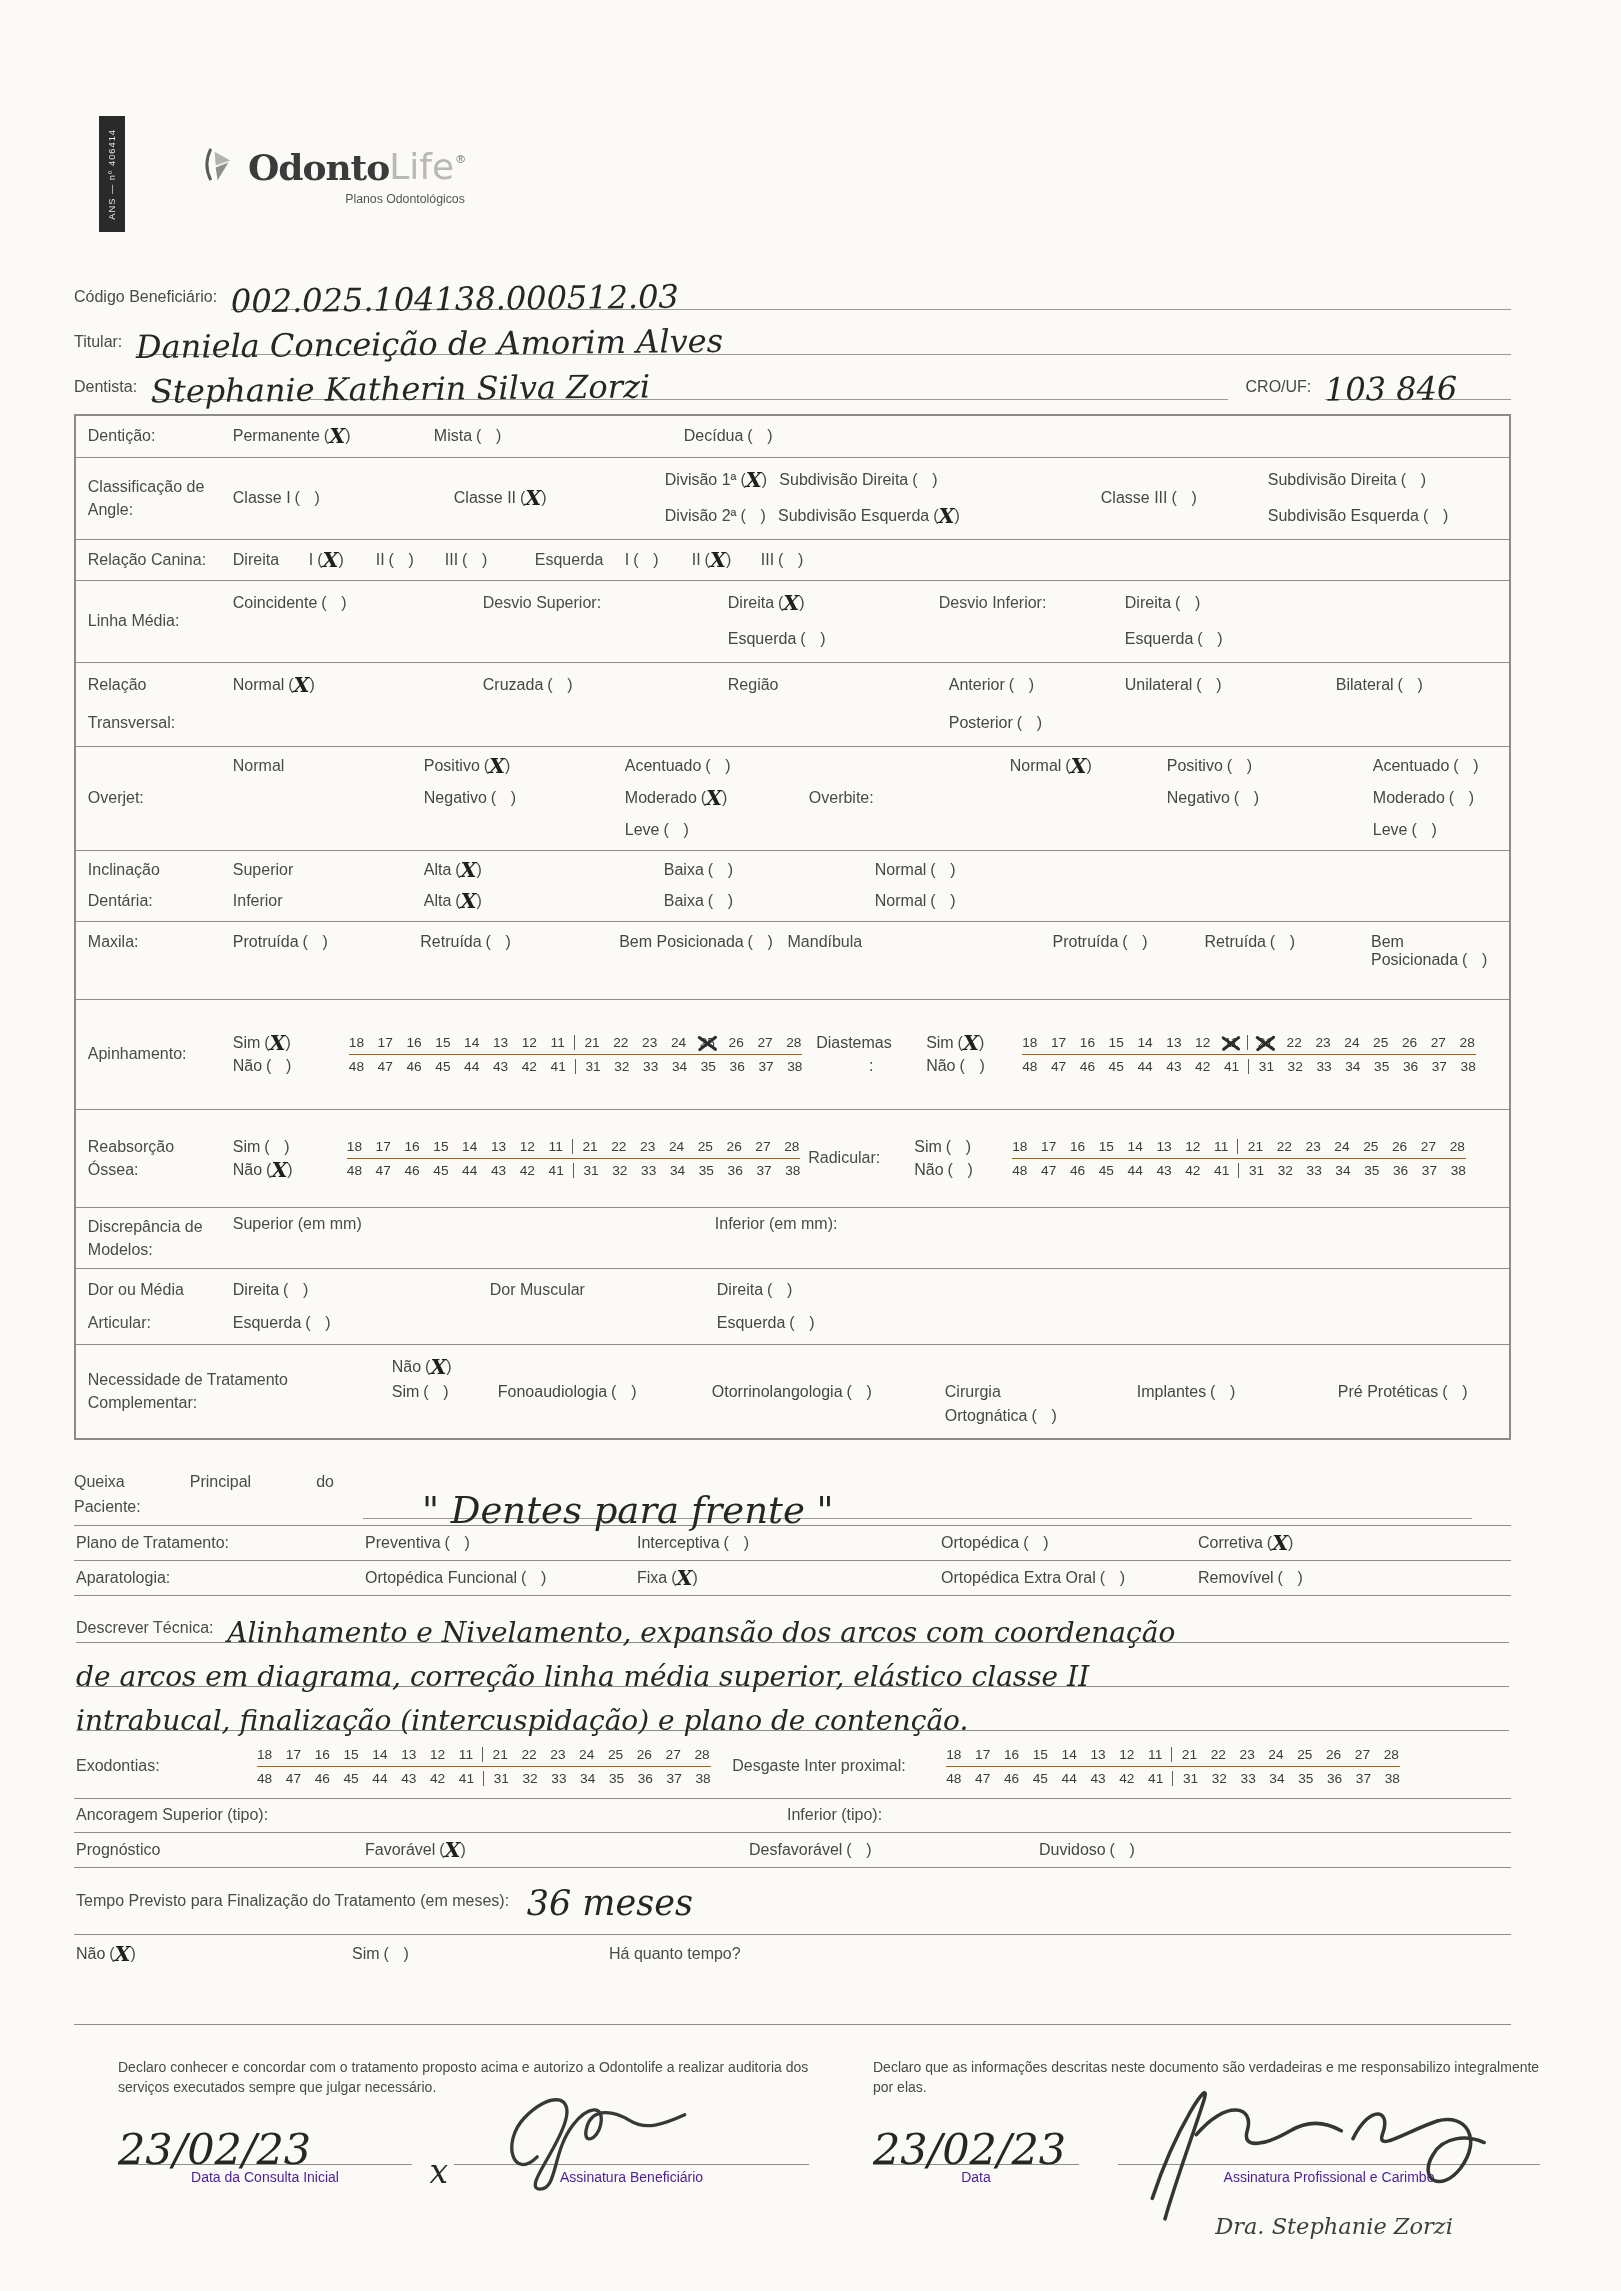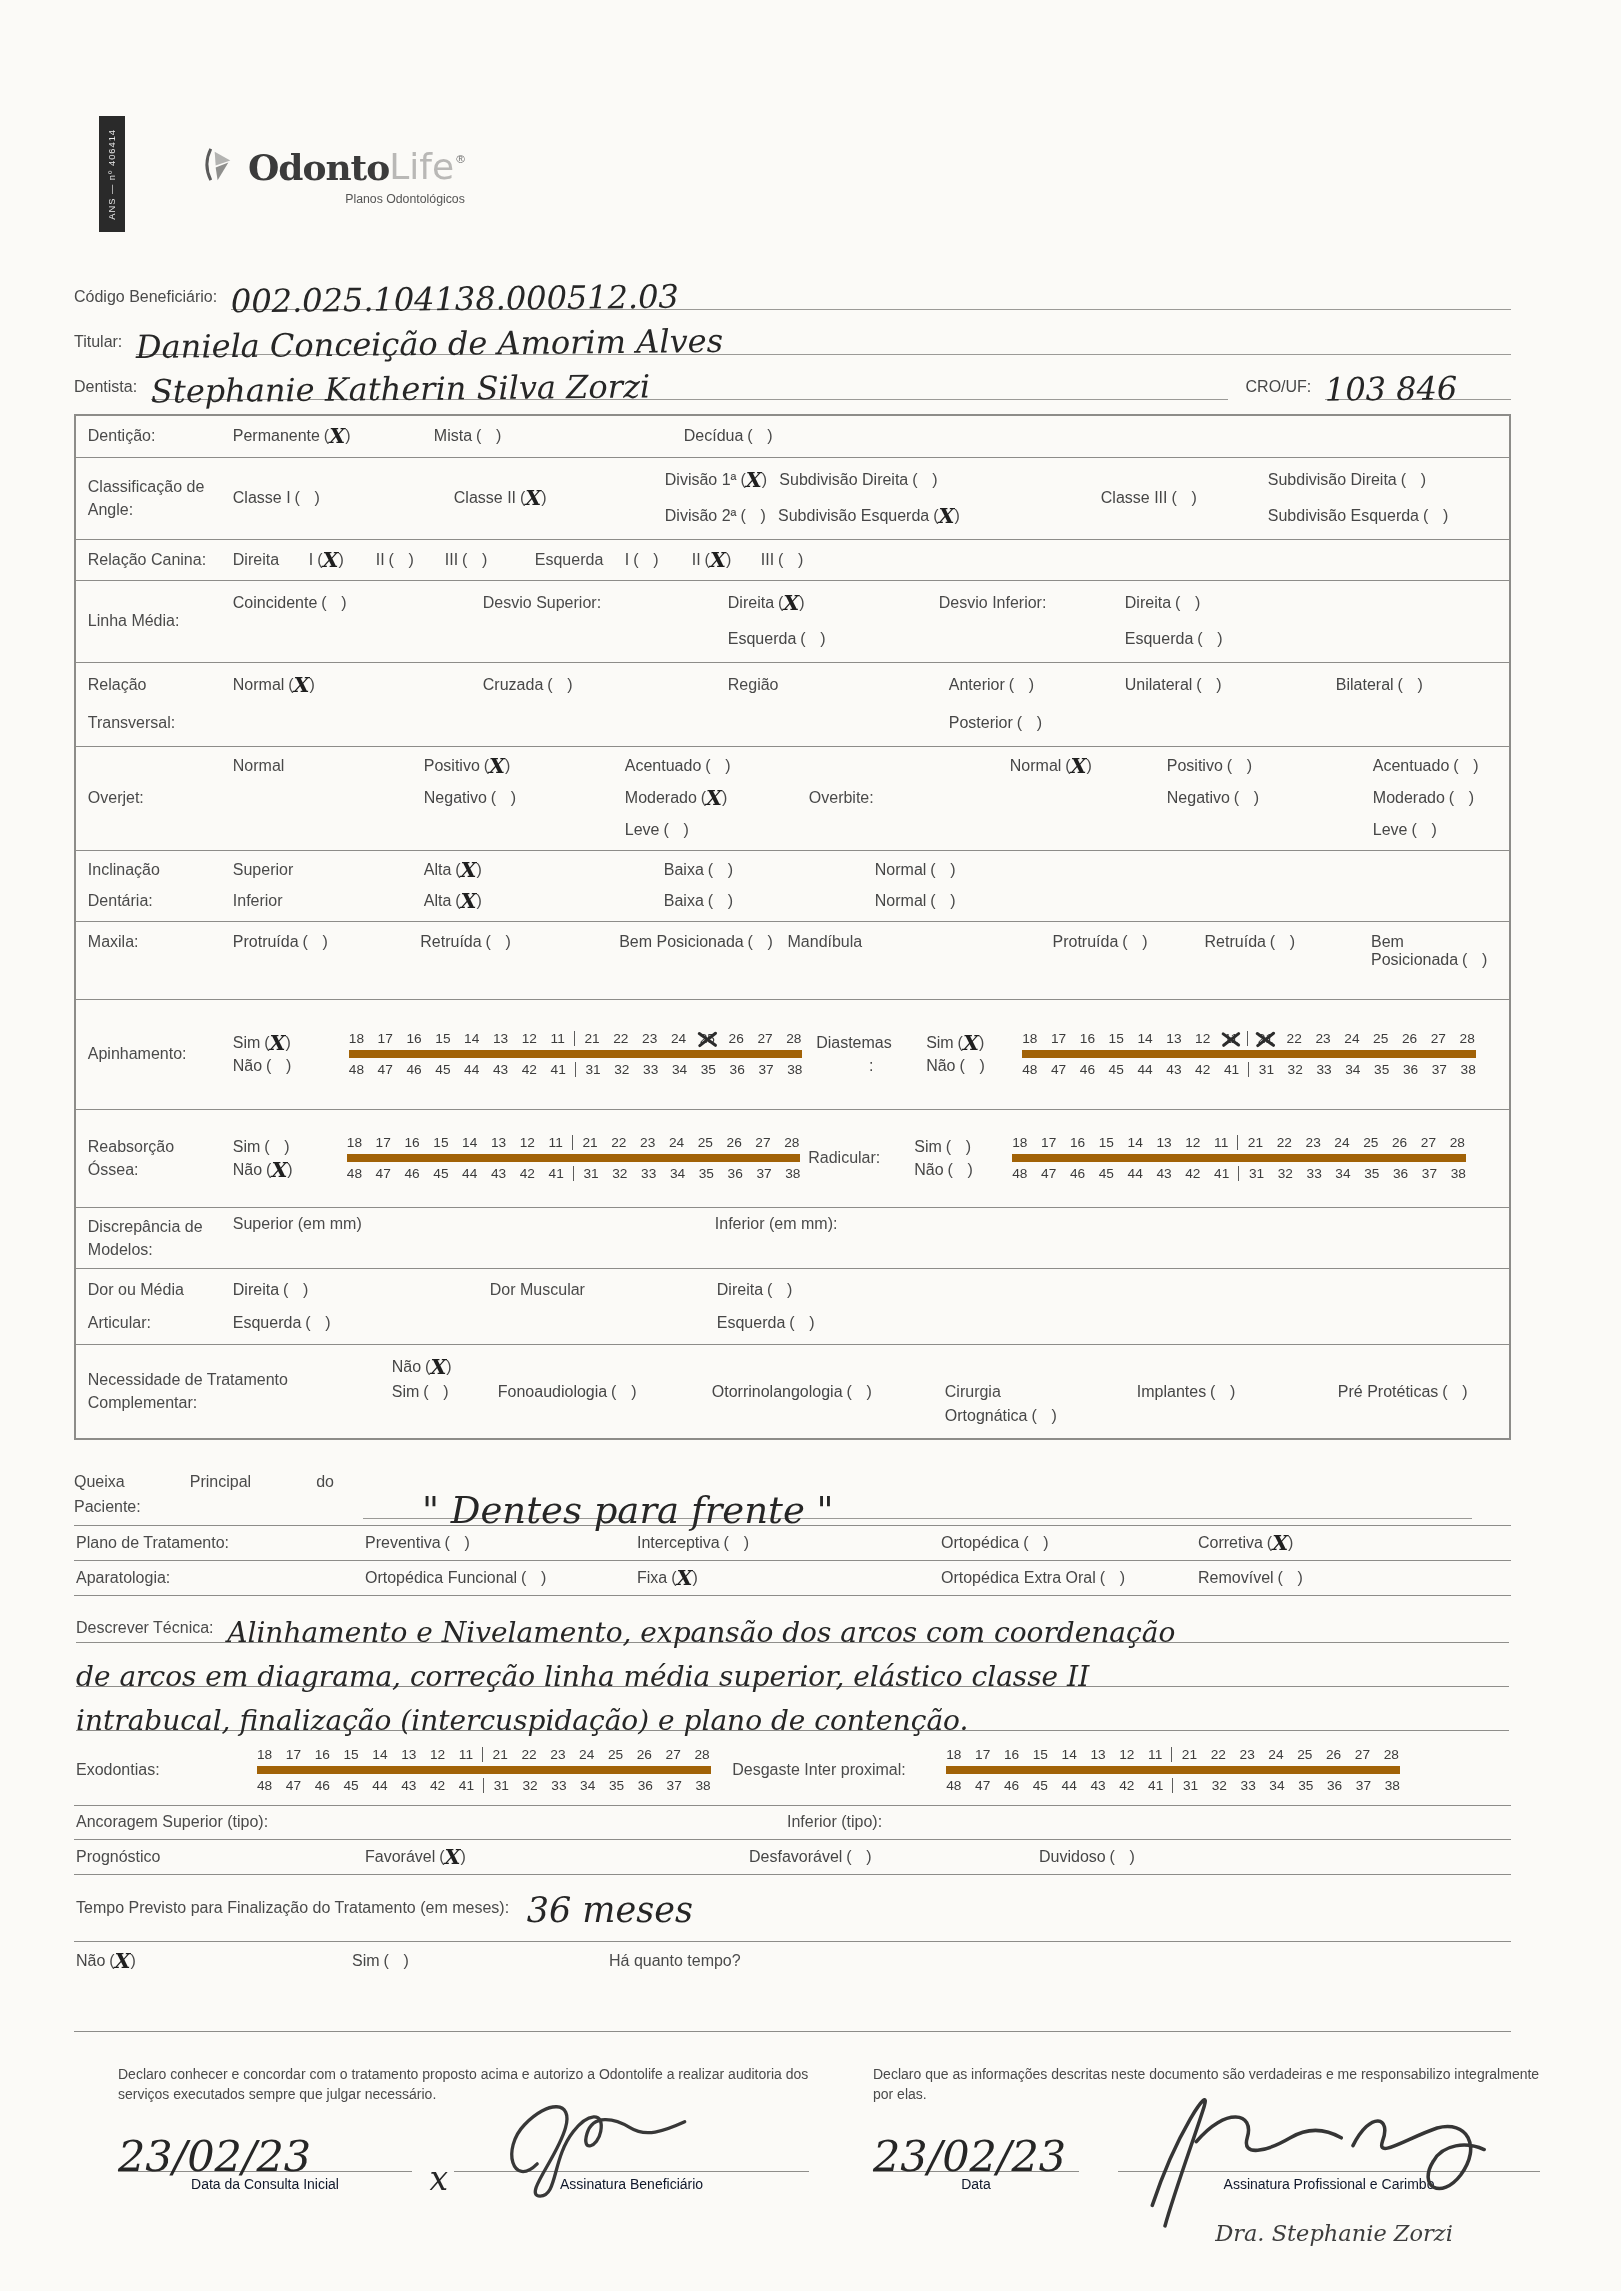--- a/index.html
+++ b/index.html
@@ -44,21 +44,21 @@
   .flexrow{display:flex;align-items:center;}
   .rl{flex:none;color:#4a4a4a;}
   .stack>div{line-height:1.45;}
   .grid{display:grid;align-items:center;row-gap:5.9px;}
   .gc1{grid-column:1}.gc2{grid-column:2}.gc3{grid-column:3}.gc4{grid-column:4}
   .gc5{grid-column:5}.gc6{grid-column:6}.gc7{grid-column:7}.gc8{grid-column:8}
   .gr1{grid-row:1}.gr2{grid-row:2}.gr3{grid-row:3}.gr13{grid-row:1/3;align-self:center;}
   
   .teeth{display:inline-block;font-size:13.7px;color:#3c3c3c;flex:none;}
   .t-line{display:flex;align-items:center;}
-  .t-line.up{border-bottom:8px solid #a16207;padding-bottom:3.9px;margin-bottom:3.9px;}
+  .t-line.up{border-bottom:1px solid #a16207;padding-bottom:3.9px;margin-bottom:3.9px;}
   .oct{word-spacing:9.8px;white-space:nowrap;}
   .oct.rt{border-left:1.6px solid #5c5c5c;margin-left:8.8px;padding-left:9.8px;}
   .tooth-x{position:relative;display:inline-block;}
   .tooth-x::before,.tooth-x::after{content:"";position:absolute;left:-3.9px;right:-3.9px;top:46%;height:2.5px;background:#2c2c2c;border-radius:2px;}
   .tooth-x::before{transform:rotate(36deg);}
   .tooth-x::after{transform:rotate(-38deg);}
   
   .queixa{display:flex;margin:17.6px 0 5.9px 0;align-items:flex-end;}
   .queixa-label{width:260px;flex:none;line-height:1.55;}
   .just{text-align:justify;text-align-last:justify;}
@@ -70,21 +70,21 @@
   .tec-line .hand-md{margin-bottom:-6.9px;}
   .exo{display:flex;align-items:center;padding:15.7px 2px 11.8px 2px;}
   
   .footer{display:flex;margin-top:33px;padding:0 0 0 44px;}
   .fcol-l{width:691px;flex:none;}
   .fcol-r{flex:1;margin-left:64px;}
   .decl{font-size:14px;line-height:1.4;color:#4a4a4a;margin-bottom:13.7px;}
   .sigrow{display:flex;align-items:flex-end;}
   .sigcell{position:relative;}
   .sigline{border-bottom:1.5px solid #8f8e8b;position:relative;}
-  .siglab{font-size:14px;color:#0f172a;text-align:center;margin-top:3.9px;}
+  .siglab{font-size:14px;color:#4c1d95;text-align:center;margin-top:3.9px;}
   .date-hand{font-size:43px;margin-bottom:-9.8px;}
   .xmark{font-size:33px;margin:0 5.9px -5.9px 17.6px;}
   .scrawl{position:absolute;bottom:-27.4px;left:29px;pointer-events:none;}
   .stamp{margin-top:25.5px;text-align:center;font-family:"DejaVu Serif",serif;font-style:italic;color:#3d3d3d;margin-left:255px;width:412px;}
   .stamp div{line-height:1.5;}
   .stamp .s1{font-size:22.5px;}
 </style>
 </head>
 <body>
 

